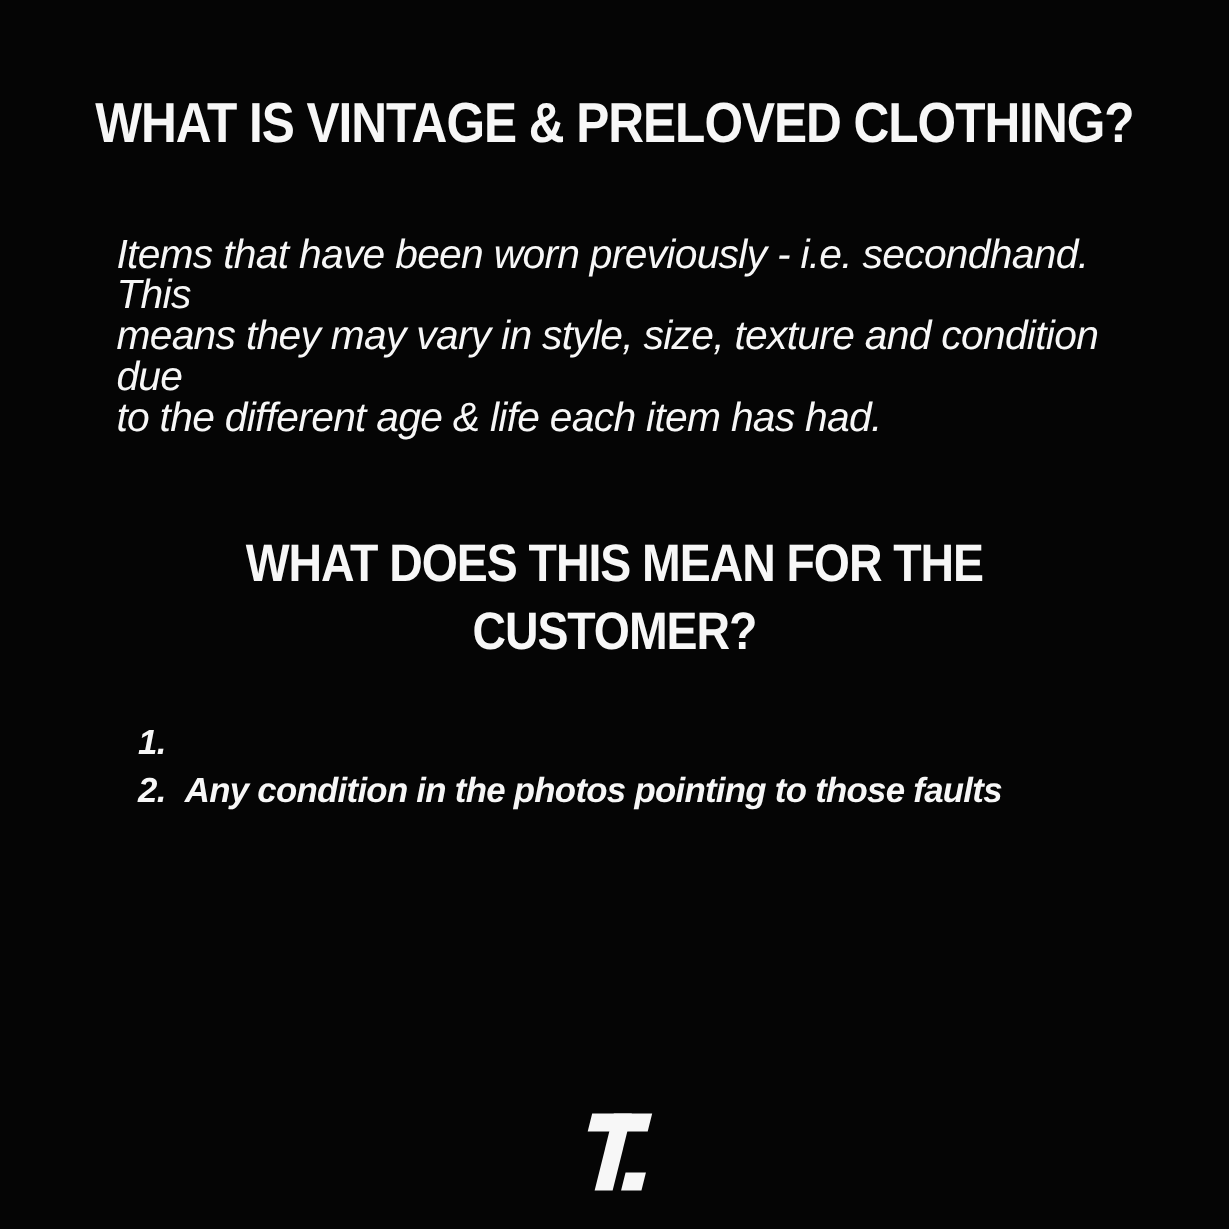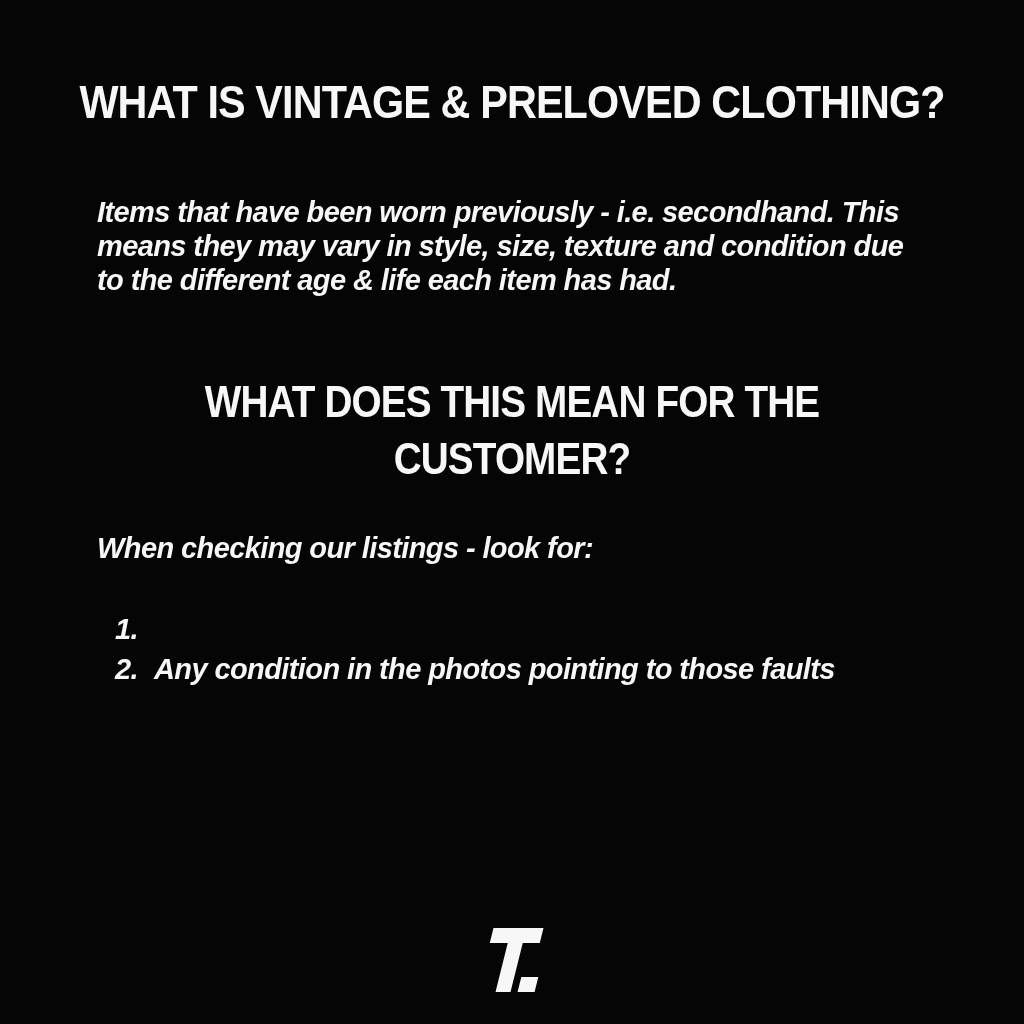--- a/index.html
+++ b/index.html
@@ -41,22 +41,22 @@
     font-size: 44px;
     line-height: 1.3;
     letter-spacing: -1px;
     transform: scaleX(0.88);
     transform-origin: 50% 50%;
     white-space: pre-line;
   }
   .bodytext {
     margin: 0;
     font-style: italic;
-    font-weight: 700;
-    font-size: 29px;
+    font-weight: 400;
+    font-size: 34px;
     line-height: 34px;
     letter-spacing: -0.6px;
     white-space: pre-line;
   }
   .para-intro   { margin: 66px 60px 0 97px; }
   .para-customer{ margin: 64px 60px 0 97px; }
   .para-lead    { margin: 44px 60px 0 97px; }
   .checklist {
     list-style: none;
     margin: 44px 60px 0 115px;
@@ -91,21 +91,20 @@
   <h1 class="headline">WHAT IS VINTAGE &amp; PRELOVED CLOTHING?</h1>
 
   <p class="bodytext para-intro">Items that have been worn previously - i.e. secondhand. This
 means they may vary in style, size, texture and condition due
 to the different age &amp; life each item has had.</p>
 
   <h2 class="subheadline">WHAT DOES THIS MEAN FOR THE
 CUSTOMER?</h2>
 
 
-  <p class="bodytext para-lead">When checking our listings - look for:</p>
 
   <ol class="checklist">
     <li>
       <span class="num">1.</span>
     </li>
     <li>
       <span class="num">2.</span>
       <span>Any condition in the photos pointing to those faults</span>
     </li>
   </ol>

